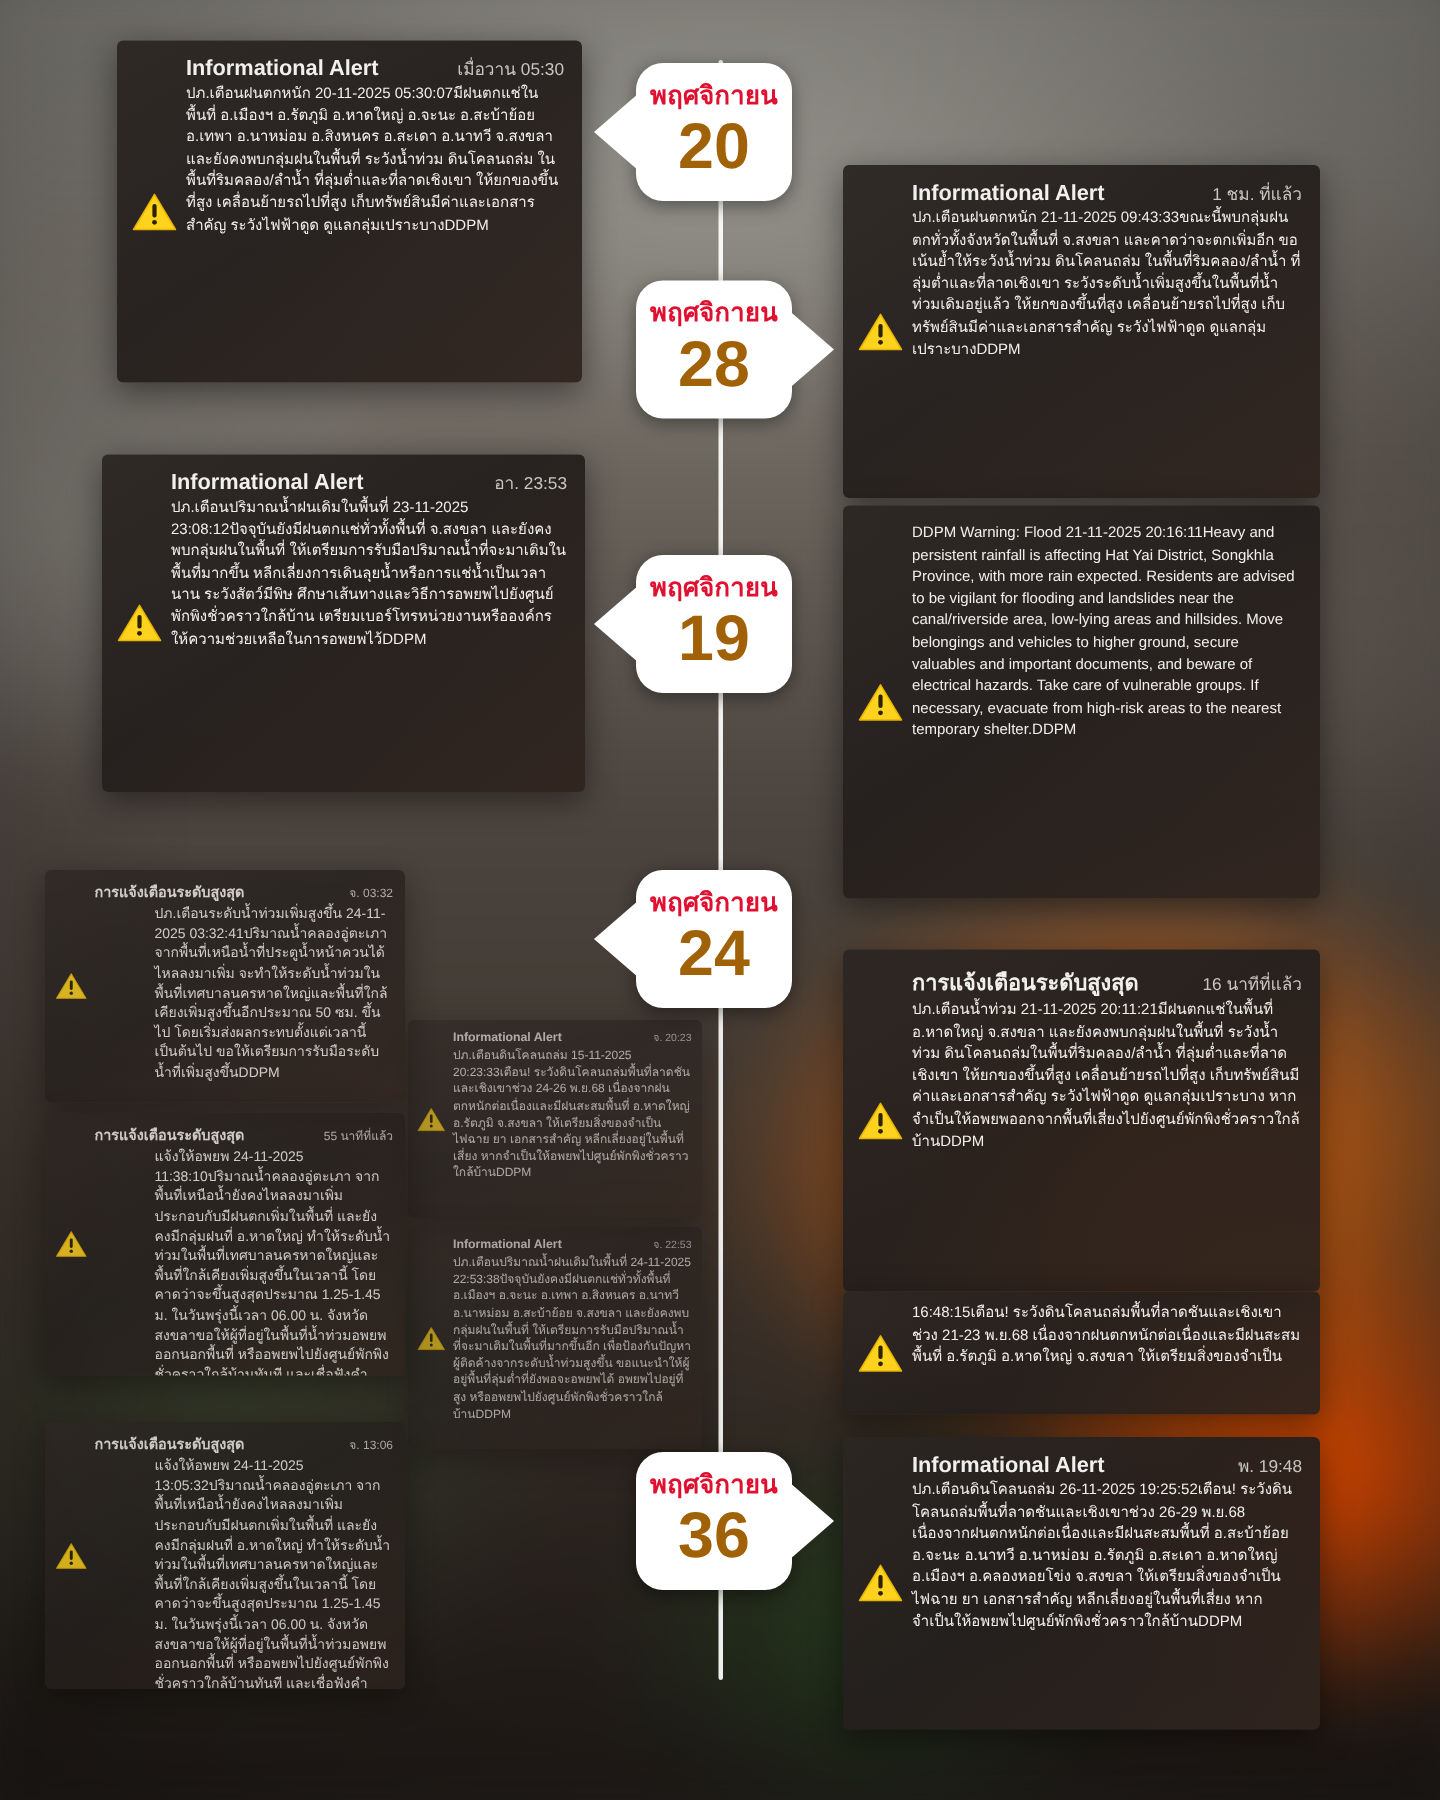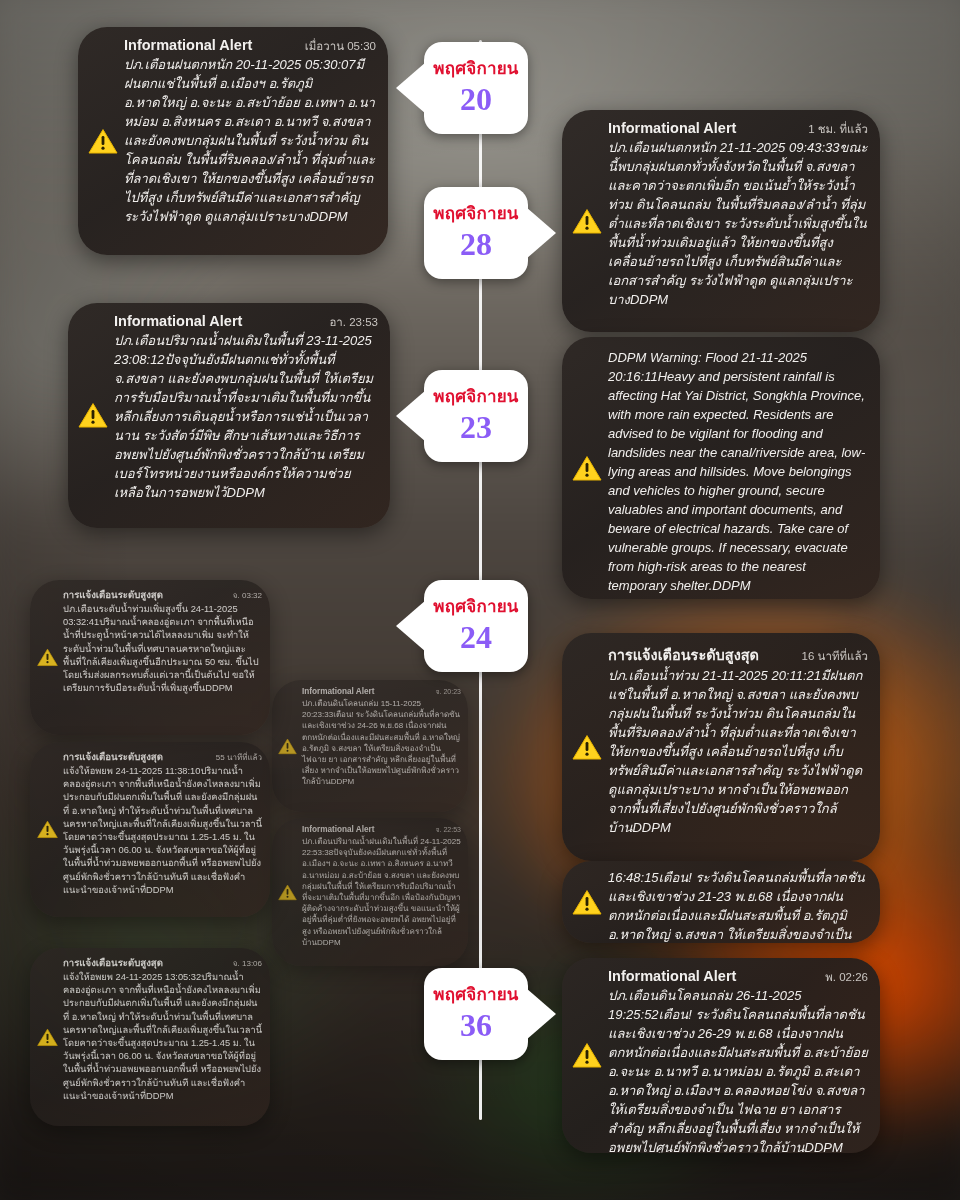--- a/index.html
+++ b/index.html
@@ -68,26 +68,25 @@
   }
   .marker .m-month {
     color: #e01030;
     font-size: 17px;
     font-weight: bold;
     line-height: 1.15;
     letter-spacing: 0.2px;
     white-space: nowrap;
   }
   .marker .m-day {
-    color: #8b5cf6;
-    font-size: 32px;
+    color: #a16207;
+    font-size: 43px;
     font-weight: bold;
     line-height: 1.0;
     margin-top: 4px;
-    font-family: Liberation Serif, serif;
   }
   
   .marker::after {
     content: "";
     position: absolute;
     top: 50%;
     transform: translateY(-50%);
     width: 0; height: 0;
     border-top: 26px solid transparent;
     border-bottom: 26px solid transparent;
@@ -99,21 +98,21 @@
   }
   .marker.point-right::after {
     left: 100%;
     margin-left: -2px;
     border-left: 30px solid #ffffff;
   }
 
   
   .card {
     position: absolute;
-    border-radius: 29px;
+    border-radius: 4px;
     background: linear-gradient(145deg, rgba(44,38,35,0.95) 0%, rgba(36,31,29,0.95) 45%, rgba(48,36,30,0.95) 100%);
     box-shadow: 0 6px 22px rgba(0,0,0,0.45);
     color: #f2f0ee;
     overflow: hidden;
     display: flex;
     align-items: flex-start;
     z-index: 3;
   }
   .card .warn-col {
     flex: 0 0 auto;
@@ -129,25 +128,25 @@
     gap: 8px;
     margin-bottom: 1px;
   }
   .hdr .title { font-weight: bold; white-space: nowrap; }
   .hdr .time { color: #c9c5c1; white-space: nowrap; flex: 0 0 auto; }
   .msg { color: #f1efed; }
 
   
   .s-lg .hdr .title { font-size: 14.5px; }
   .s-lg .hdr .time  { font-size: 11.5px; }
-  .s-lg .msg        { font-size: 13px; line-height: 1.46; font-style: italic; }
+  .s-lg .msg        { font-size: 10px; line-height: 1.46; }
 
   .s-sm .hdr .title { font-size: 9.6px; }
   .s-sm .hdr .time  { font-size: 8px; }
-  .s-sm .msg        { font-size: 9.3px; line-height: 1.42; }
+  .s-sm .msg        { font-size: 9.3px; line-height: 1.42; margin-left: 40px; }
 
   .s-xs .hdr .title { font-size: 8.2px; }
   .s-xs .hdr .time  { font-size: 7px; }
   .s-xs .msg        { font-size: 8px; line-height: 1.4; }
 
   
   .dim  { opacity: 0.80; }
   .dim2 { opacity: 0.62; }
 
   .warn-icon { display: block; }
@@ -344,39 +343,39 @@
     <div class="warn-col">
       <svg class="warn-icon" width="30" height="27" viewBox="0 0 30 27">
         <path d="M15 1.6 L29 25 L1 25 Z" fill="#FFD21E" stroke="#e8b400" stroke-width="1" stroke-linejoin="round"></path>
         <rect x="13.6" y="8" width="2.8" height="9" rx="1.3" fill="#2a2200"></rect>
         <circle cx="15" cy="20.2" r="1.6" fill="#2a2200"></circle>
       </svg>
     </div>
     <div class="body">
       <div class="hdr">
         <span class="title">Informational Alert</span>
-        <span class="time">พ. 02:26</span>
+        <span class="time">พ. 19:48</span>
       </div>
       <div class="msg">ปภ.เตือนดินโคลนถล่ม  26-11-2025 19:25:52เตือน! ระวังดินโคลนถล่มพื้นที่ลาดชันและเชิงเขาช่วง 26-29 พ.ย.68 เนื่องจากฝนตกหนักต่อเนื่องและมีฝนสะสมพื้นที่ อ.สะบ้าย้อย อ.จะนะ อ.นาทวี อ.นาหม่อม อ.รัตภูมิ อ.สะเดา อ.หาดใหญ่ อ.เมืองฯ อ.คลองหอยโข่ง จ.สงขลา ให้เตรียมสิ่งของจำเป็น ไฟฉาย ยา เอกสารสำคัญ หลีกเลี่ยงอยู่ในพื้นที่เสี่ยง หากจำเป็นให้อพยพไปศูนย์พักพิงชั่วคราวใกล้บ้านDDPM</div>
     </div>
   </div>
 
   <div class="marker point-left" style="left:424px; top:42px;">
     <span class="m-month">พฤศจิกายน</span>
     <span class="m-day">20</span>
   </div>
 
   <div class="marker point-right" style="left:424px; top:187px;">
     <span class="m-month">พฤศจิกายน</span>
     <span class="m-day">28</span>
   </div>
 
   <div class="marker point-left" style="left:424px; top:370px;">
     <span class="m-month">พฤศจิกายน</span>
-    <span class="m-day">23</span>
+    <span class="m-day">19</span>
   </div>
 
   <div class="marker point-left" style="left:424px; top:580px;">
     <span class="m-month">พฤศจิกายน</span>
     <span class="m-day">24</span>
   </div>
 
   <div class="marker point-right" style="left:424px; top:968px;">
     <span class="m-month">พฤศจิกายน</span>
     <span class="m-day">36</span>

